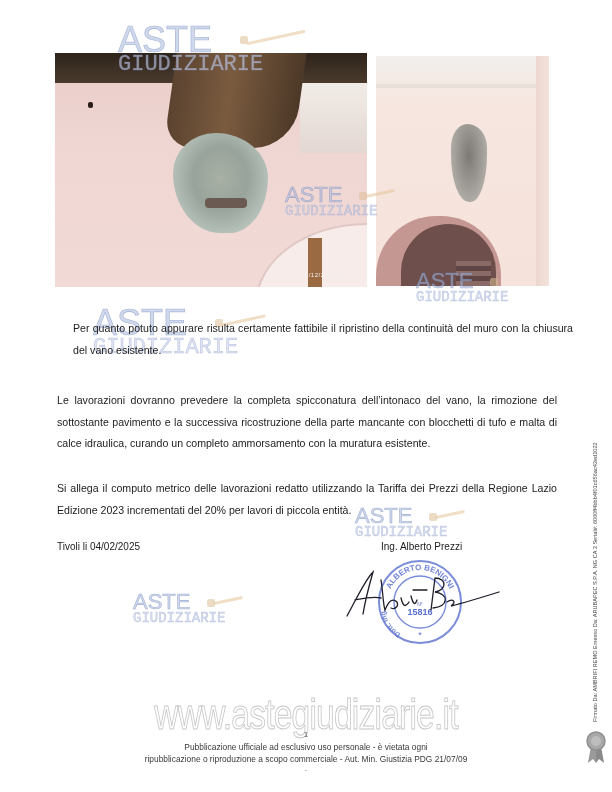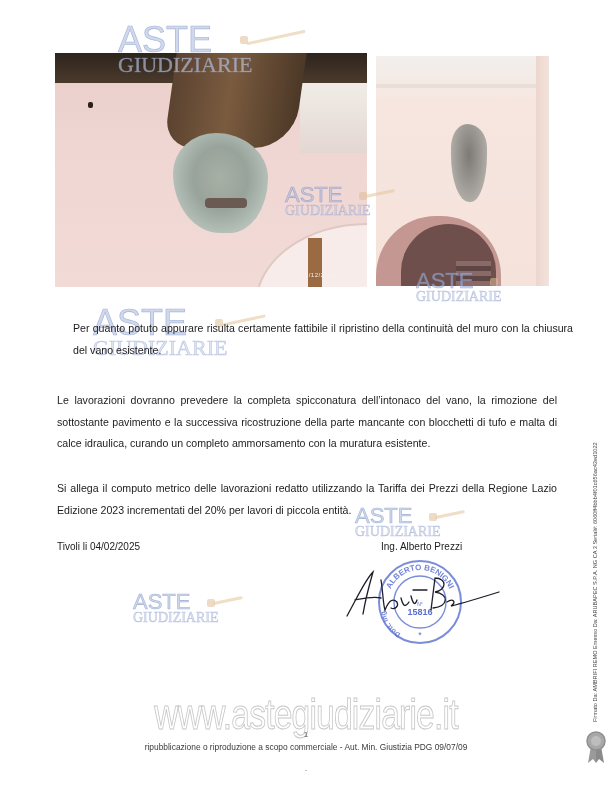--- a/index.html
+++ b/index.html
@@ -86,21 +86,21 @@
 
   
   .wm { position: absolute; pointer-events: none; line-height: 1; }
   .wm .aste {
     display: block; font-family: "Liberation Sans", sans-serif;
     font-weight: 400; color: rgba(170,185,220,0.55);
     -webkit-text-stroke: 0.6px rgba(120,140,190,0.6);
     letter-spacing: 0px;
   }
   .wm .giud {
-    display: block; font-family: Liberation Serif, serif;
+    display: block; font-family: Liberation Mono, monospace;
     color: rgba(200,210,235,0.6);
     -webkit-text-stroke: 0.5px rgba(140,155,200,0.55);
   }
   .wm .gavel {
     position: absolute; height: 3px; background: rgba(230,200,160,0.6);
     border-radius: 2px; transform: rotate(-12deg);
   }
   .wm .gavel-head {
     position: absolute; width: 8px; height: 8px;
     background: rgba(220,190,150,0.55); border-radius: 2px;
@@ -230,21 +230,22 @@
   <text x="44" y="80" font-size="9" text-anchor="middle" fill="#5a6fd0" font-family="Liberation Sans, sans-serif">*</text>
 </svg>
 <svg style="position:absolute; left:343px; top:568px; width:160px; height:55px;" viewBox="0 0 160 55">
   <path d="M4 48 C 14 30, 22 12, 30 4 C 26 18, 22 34, 20 46 M12 32 C 22 30, 30 28, 38 30 M38 12 C 40 24, 40 36, 42 42 C 46 32, 50 30, 54 34 C 56 38, 52 42, 48 40 M58 30 C 60 38, 62 40, 66 34 M68 28 C 70 36, 72 38, 74 32 M70 22 L 84 22 M92 10 C 104 10, 104 22, 92 24 C 106 26, 106 38, 90 40 M92 10 L 88 42 M104 34 C 110 30, 114 34, 108 38 C 116 36, 124 34, 156 24" fill="none" stroke="#1e1e2a" stroke-width="1.3" stroke-linecap="round"></path>
 </svg>
 
 <div class="site-url">www.astegiudiziarie.it</div>
 
 <div class="page-num">1</div>
 <div class="footer">
-  <div>ripubblicazione o riproduzione a scopo commerciale - Aut. Min. Giustizia PDG 09/07/09</div>
+  <div>Pubblicazione ufficiale ad esclusivo uso personale - è vietata ogni</div>
+  <div>ripubblicazione o riproduzione a scopo commerciale - Aut. Min. Giustizia PDG 21/07/09</div>
 </div>
 <div class="footer-dash">-</div>
 
 <div class="vertical-sig">Firmato Da: AMBRIFI REMO Emesso Da: ARUBAPEC S.P.A. NG CA 3 Serial#: 6060ff4bbb4f01c656ac43ed1022</div>
 
 <svg id="badge" viewBox="0 0 22 34">
   <path d="M6 16 L3 33 L8 29 L11 33 L11 18 Z" fill="#9a9a9a"></path>
   <path d="M16 16 L19 33 L14 29 L11 33 L11 18 Z" fill="#8a8a8a"></path>
   <circle cx="11" cy="11" r="9" fill="#a8a8a8" stroke="#8f8f8f" stroke-width="1.5"></circle>
   <circle cx="11" cy="11" r="5" fill="#bdbdbd"></circle>

